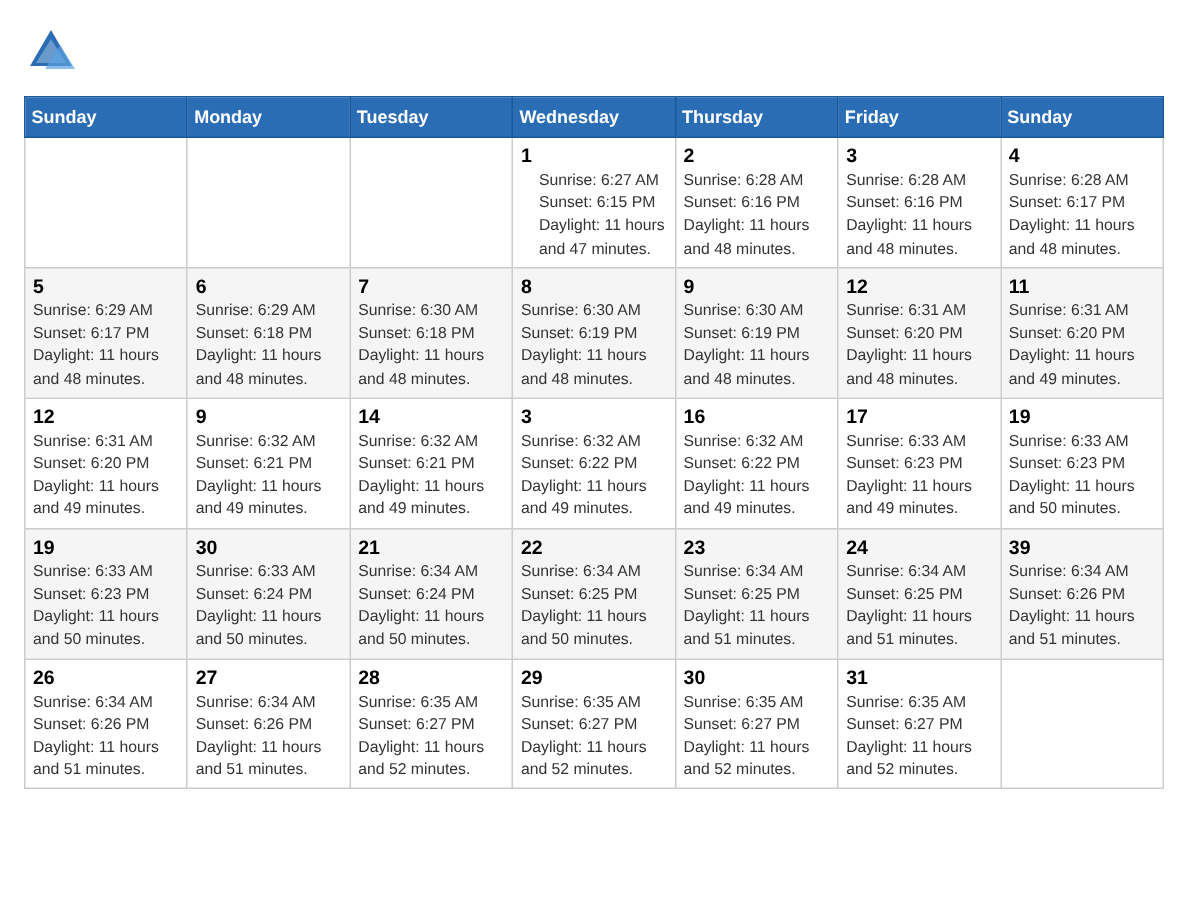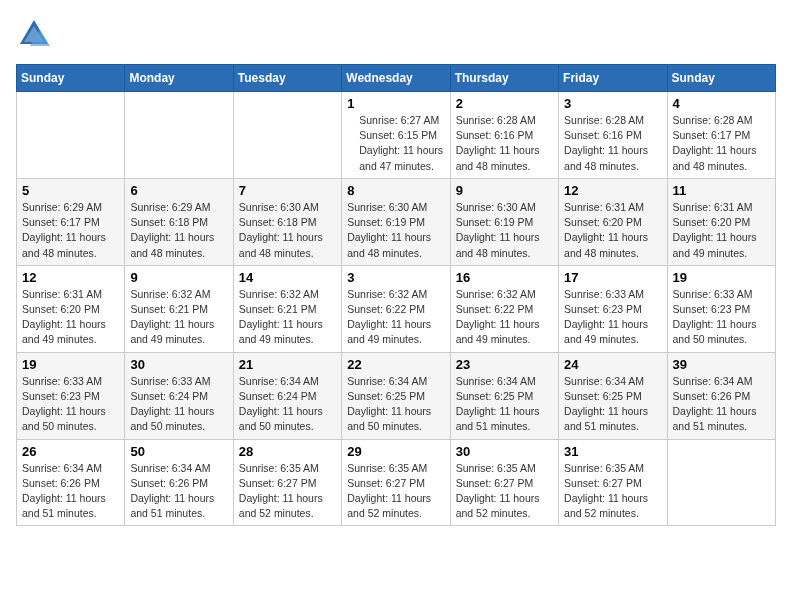--- a/index.html
+++ b/index.html
@@ -306,21 +306,21 @@
       </tr>
       <tr>
         <td>
           <span class="day-num">26</span>
           <div class="day-info" style="white-space: pre-line;">Sunrise: 6:34 AM
 Sunset: 6:26 PM
 Daylight: 11 hours
 and 51 minutes.</div>
         </td>
         <td>
-          <span class="day-num">50</span>
+          <span class="day-num">27</span>
           <div class="day-info" style="white-space: pre-line;">Sunrise: 6:34 AM
 Sunset: 6:26 PM
 Daylight: 11 hours
 and 51 minutes.</div>
         </td>
         <td>
           <span class="day-num">28</span>
           <div class="day-info" style="white-space: pre-line;">Sunrise: 6:35 AM
 Sunset: 6:27 PM
 Daylight: 11 hours

